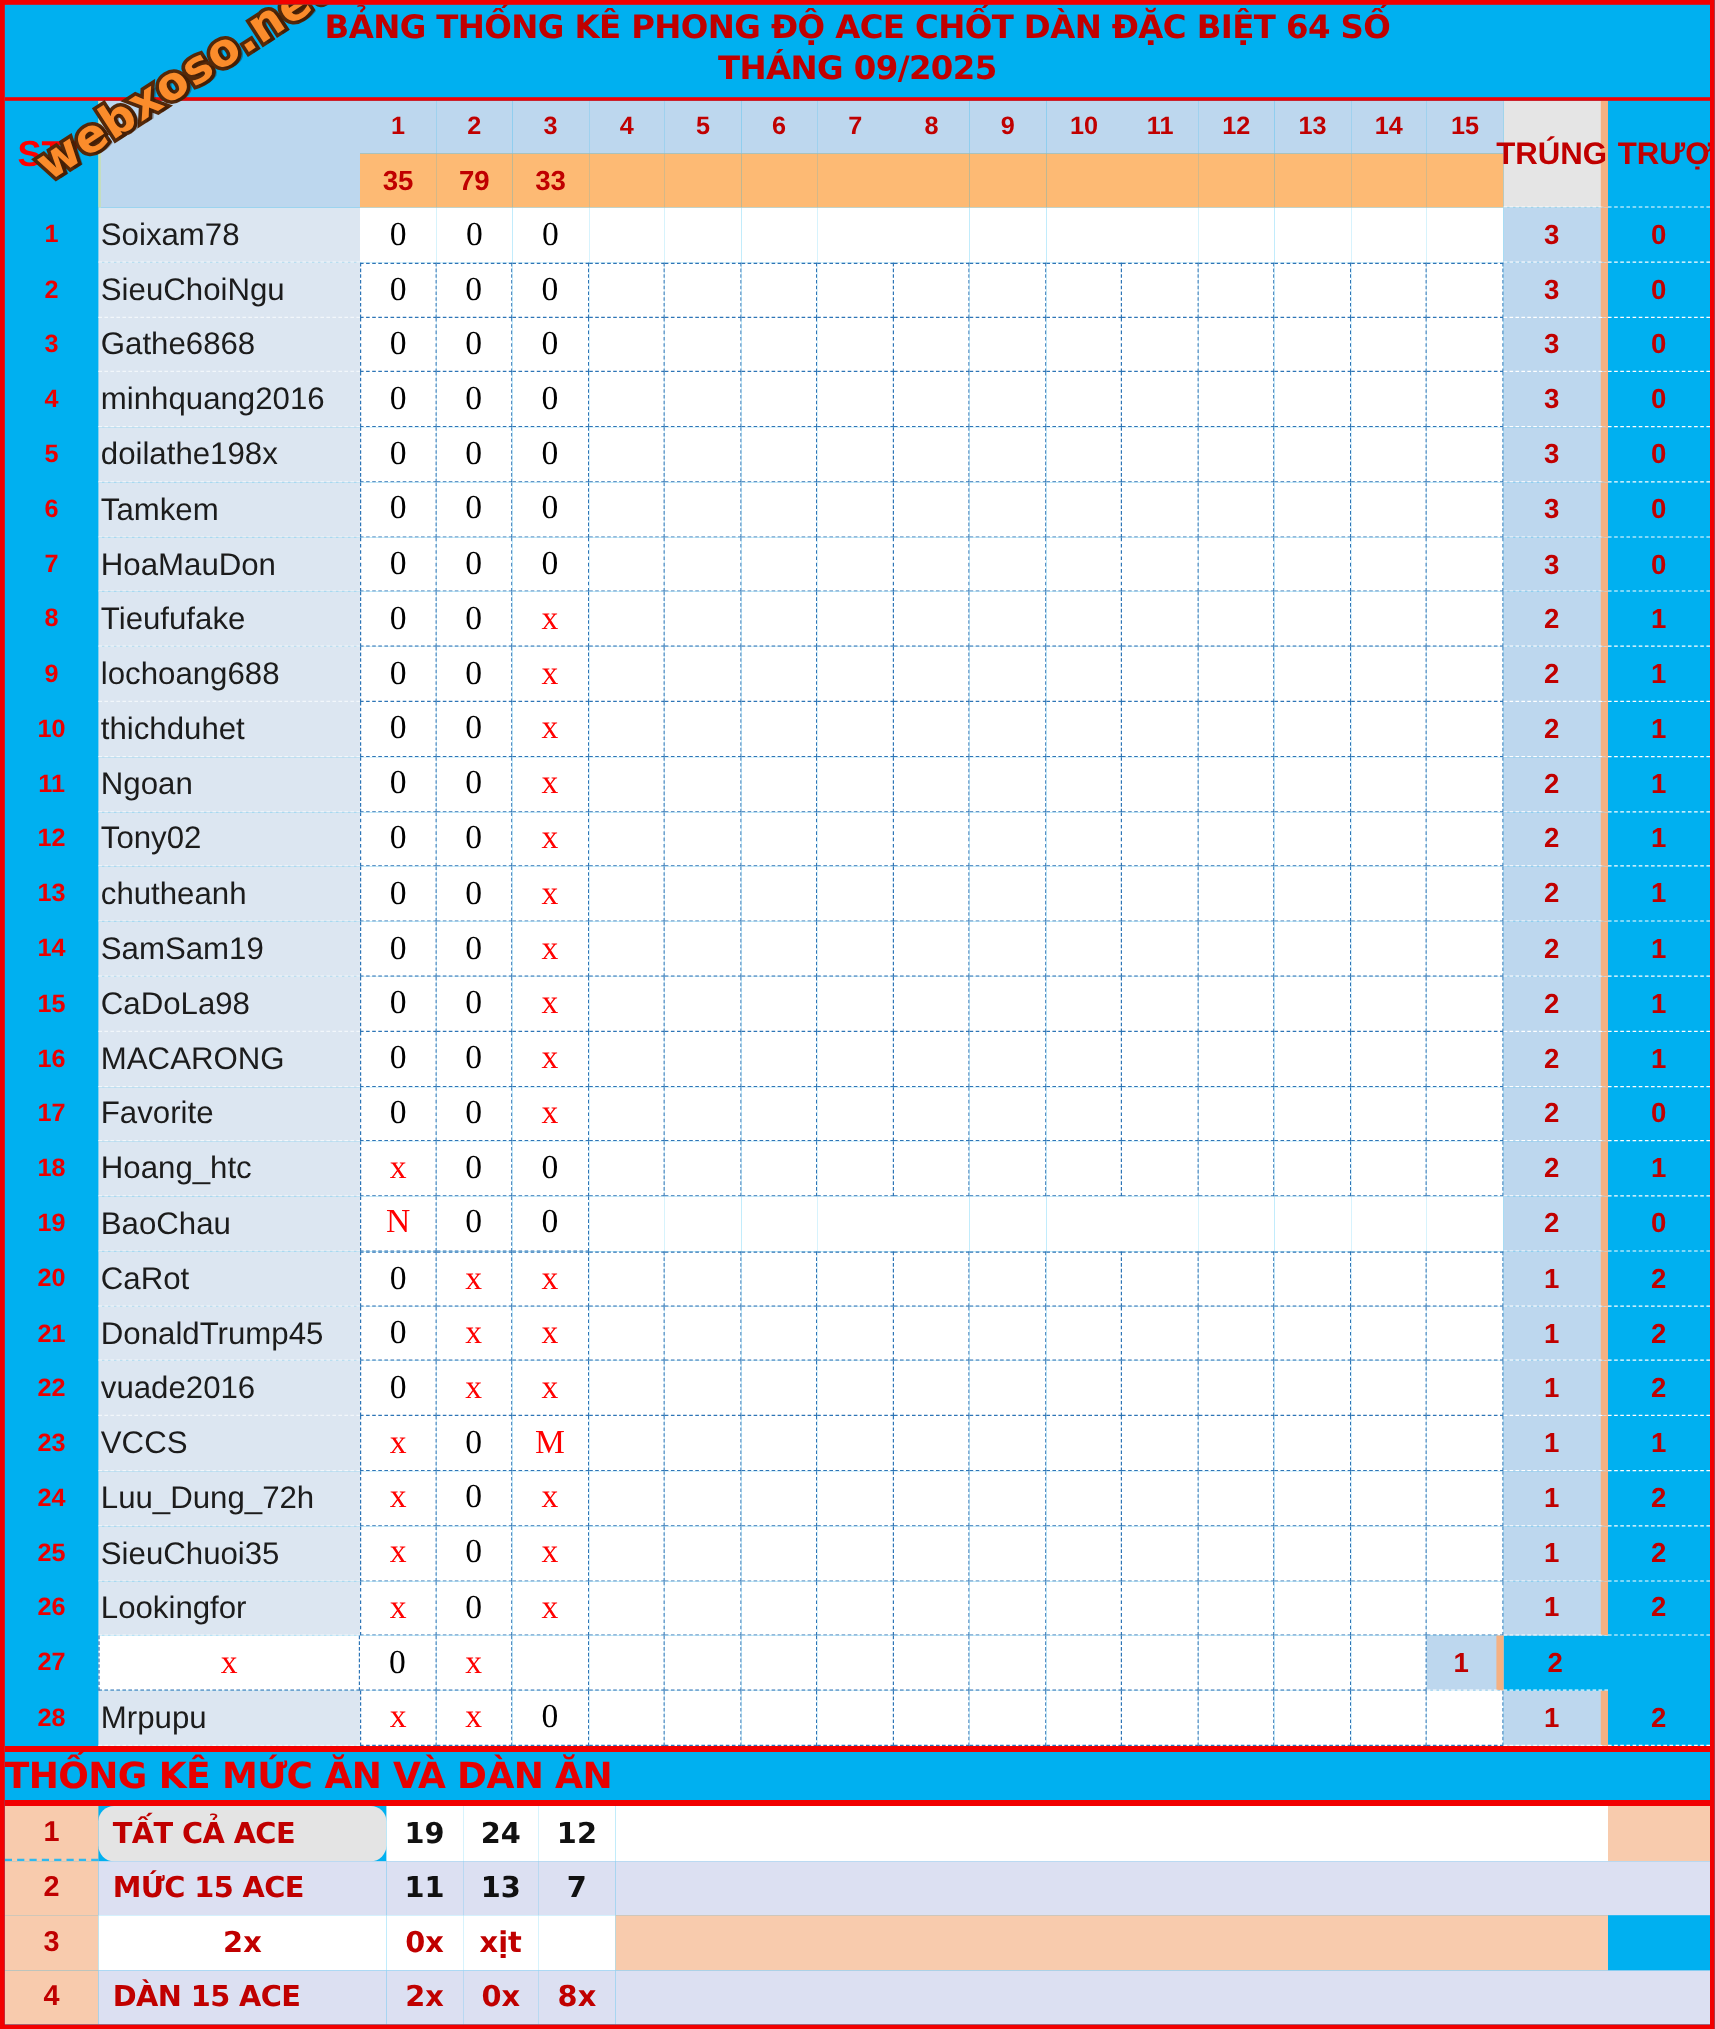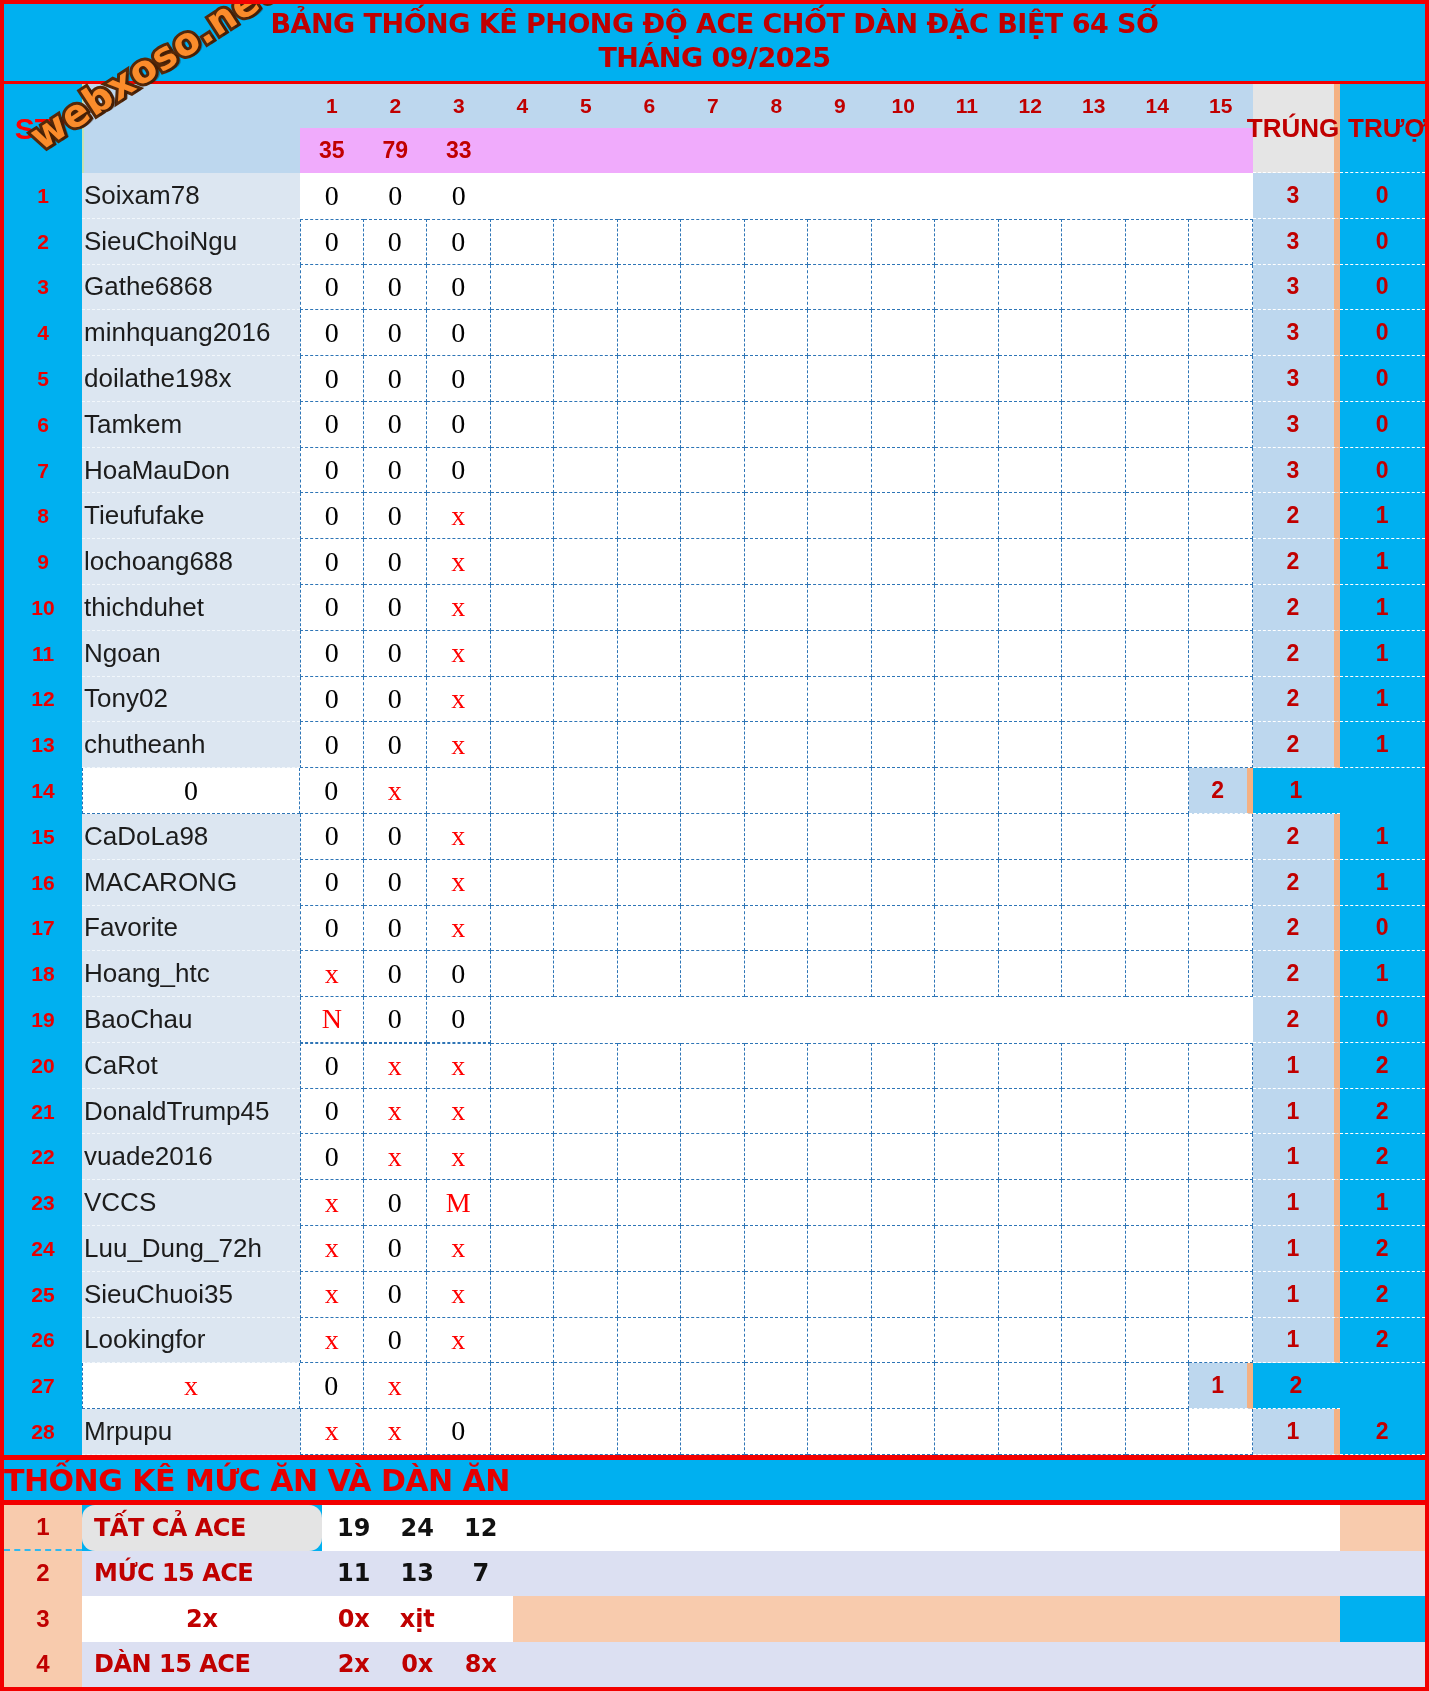--- a/index.html
+++ b/index.html
@@ -18,21 +18,21 @@
     position:absolute;left:18px;top:118px;transform:rotate(-33deg);transform-origin:0 0;
     font-family:"DejaVu Sans","Liberation Sans",sans-serif;font-weight:bold;font-size:38px;
     color:#FB8C2B;-webkit-text-stroke:6px #53280A;paint-order:stroke fill;
     text-shadow:3px 3px 0 rgba(40,15,0,.35);z-index:20;letter-spacing:1px;white-space:nowrap;
   }
   
   .thead{display:grid;grid-template-columns:var(--cols);grid-template-rows:44px 45px;}
   .stt-h{grid-row:1/3;display:flex;align-items:center;justify-content:center;color:#FF0000;font-weight:bold;font-size:30px;}
   .name-h{grid-row:1/3;background:#BDD7EE;border-left:2px solid #C6E0B4;}
   .num-h{grid-row:1;background:#BDD7EE;display:flex;align-items:center;justify-content:center;color:#C00000;font-weight:bold;font-size:21px;}
-  .val-h{grid-row:2;background:#f0abfc;display:flex;align-items:center;justify-content:center;color:#C00000;font-weight:bold;font-size:23px;}
+  .val-h{grid-row:2;background:#fdba74;display:flex;align-items:center;justify-content:center;color:#C00000;font-weight:bold;font-size:23px;}
   .trung-h{grid-row:1/3;background:#e5e5e5;border-right:6px solid #F4B183;border-bottom:1px dashed #fff;
     display:flex;align-items:center;justify-content:center;color:#C00000;font-weight:bold;font-size:26px;}
   .truot-h{grid-row:1/3;display:flex;align-items:center;justify-content:center;color:#C00000;font-weight:bold;font-size:26px;border-bottom:1px dashed #fff;padding-left:26px;}
   
   .tbody{flex:1;display:flex;flex-direction:column;}
   .trow{flex:1;display:grid;grid-template-columns:var(--cols);}
   .stt-c{display:flex;align-items:center;justify-content:center;color:#E90000;font-weight:bold;font-size:21px;}
   .name-c{background:#DCE6F1;border-bottom:1px dashed #F2F7FB;display:flex;align-items:center;padding-left:2px;
     color:#1c1c1c;font-size:26px;}
   .val-c{background:#fff;display:flex;align-items:center;justify-content:center;
@@ -382,20 +382,21 @@
         <div class="val-c mark gb"></div>
         <div class="val-c mark gb"></div>
         <div class="val-c mark gb"></div>
         <div class="val-c mark gb"></div>
         <div class="val-c mark gb"></div>
         <div class="trung-c">2</div>
         <div class="truot-c">1</div>
       </div>
       <div class="trow">
         <div class="stt-c">14</div>
+        <div class="name-c">SamSam19</div>
         <div class="val-c zero gb gl">0</div>
         <div class="val-c zero gb">0</div>
         <div class="val-c mark gb">x</div>
         <div class="val-c mark gb"></div>
         <div class="val-c mark gb"></div>
         <div class="val-c mark gb"></div>
         <div class="val-c mark gb"></div>
         <div class="val-c mark gb"></div>
         <div class="val-c mark gb"></div>
         <div class="val-c mark gb"></div>

